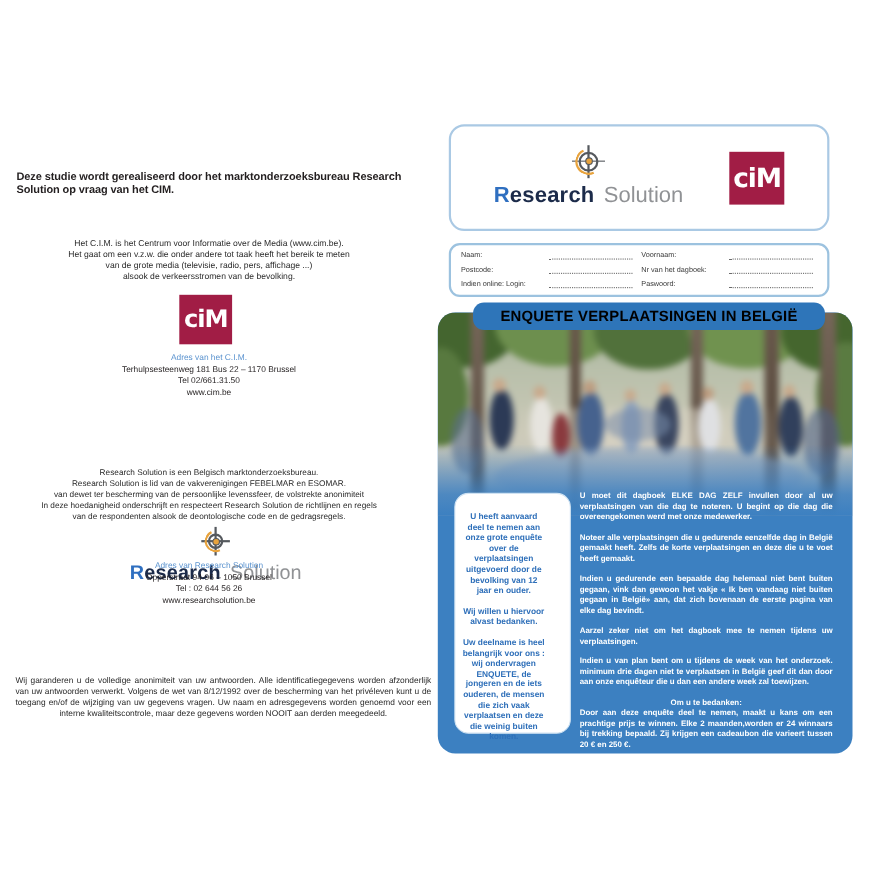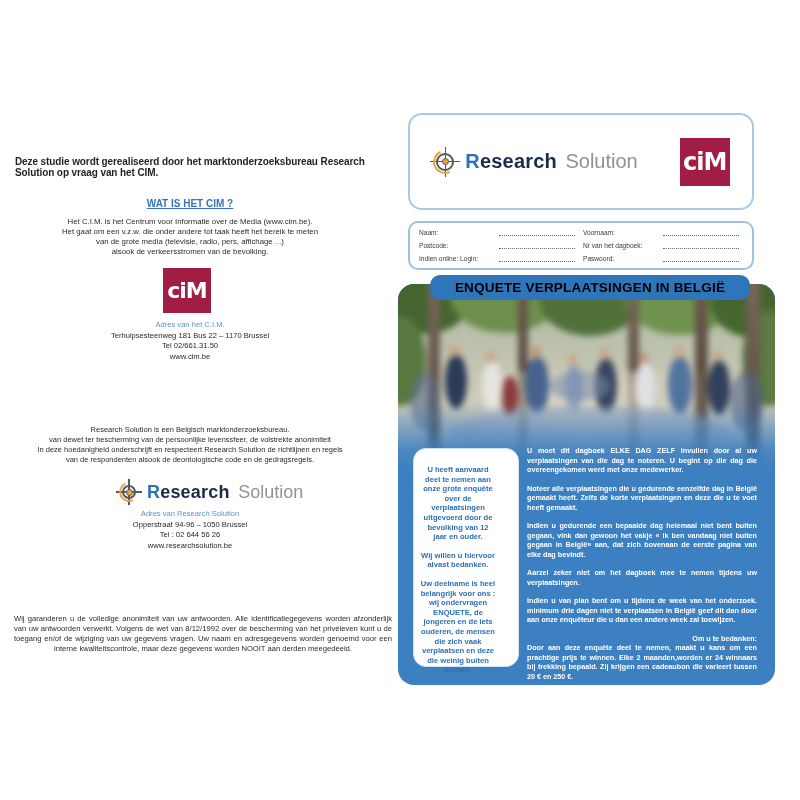--- a/index.html
+++ b/index.html
@@ -15,21 +15,21 @@
 
   .cim-logo { background:#a11d45; color:#fff; display:flex; align-items:center; justify-content:center;
               font-weight:bold; font-family:"DejaVu Sans", sans-serif; }
   .cim-logo-left { position:absolute; left:163px; top:268px; width:48px; height:45px; font-size:22px; }
   .cim-logo span { letter-spacing:-1px; }
 
   .addr-block { position:absolute; left:10px; width:360px; text-align:center; font-size:7.6px; line-height:10.5px; }
   .addr-cim { top:320px; } .addr-rs { top:509px; }
   .addr-title { color:#5b93cf; }
 
-  .rs-logo-row { position:absolute; display:flex; align-items:center; gap:7px; }
+  .rs-logo-row { position:absolute; display:flex; align-items:center; gap:7px;flex-direction:column; }
   .rs-logo-left { left:118px; top:481px; }
   .rs-word1 { display:inline-block; font-weight:bold; color:#1c2b4a; font-size:18px; letter-spacing:0.2px; }
   .rs-word1::first-letter { color:#2f6fc0; }
   .rs-word2 { display:inline-block; color:#909295; font-size:18px; margin-left:4px; }
   .rs-logo-big .rs-word1, .rs-logo-big .rs-word2 { font-size:20px; }
 
   .target { position:relative; width:22px; height:22px; flex:0 0 auto; }
   .target .ring { position:absolute; inset:4px; border:2px solid #55595e; border-radius:50%; }
   .target .arc { position:absolute; inset:1px; border:2px solid transparent; border-bottom-color:#e8a33d; border-left-color:#e8a33d; border-radius:50%; transform:rotate(20deg); }
   .target .dot { position:absolute; left:50%; top:50%; width:7px; height:7px; margin:-3.5px 0 0 -3.5px; background:#e8a33d; border:1px solid #55595e; border-radius:50%; }
@@ -67,50 +67,50 @@
 
   .side-box { position:absolute; left:15px; top:164px; width:106px; height:219px; background:#fff;
               border:1px solid #cfe2f2; border-radius:13px; padding:16px 22px 8px 6px;
               color:#2e6fb9; font-size:7.6px; line-height:9.6px; font-weight:bold; text-align:center; }
   .side-box p { margin-bottom:9px; }
   .side-strong { font-weight:bold; }
 
   .panel-text { position:absolute; left:129px; top:162px; width:230px; color:#ffffff;
                 font-size:7.2px; line-height:9.5px; font-weight:600; text-align:justify; }
   .panel-text p { margin-bottom:9px; }
-  .thanks-h { margin-bottom:0 !important; font-weight:bold; text-align:right; }
+  .thanks-h { margin-bottom:0 !important; font-weight:bold; text-align:center; }
 </style>
 </head>
 <body>
 
 <div id="canvas">
 
   <div class="intro-line">Deze studie wordt gerealiseerd door het marktonderzoeksbureau Research Solution op vraag van het CIM.</div>
 
-  <div class="sec-heading h-cim">WAT IS HET CIM ?</div>
   <div class="center-para p-cim">
     <div>Het C.I.M. is het Centrum voor Informatie over de Media (www.cim.be).</div>
     <div>Het gaat om een v.z.w. die onder andere tot taak heeft het bereik te meten</div>
     <div>van de grote media (televisie, radio, pers, affichage ...)</div>
     <div>alsook de verkeersstromen van de bevolking.</div>
   </div>
 
   <div class="cim-logo cim-logo-left">
     <span>ciM</span>
   </div>
 
   <div class="addr-block addr-cim">
     <div class="addr-title">Adres van het C.I.M.</div>
     <div>Terhulpsesteenweg 181 Bus 22 – 1170 Brussel</div>
     <div>Tel  02/661.31.50</div>
     <div>www.cim.be</div>
   </div>
 
   <div class="center-para p-rs">
     <div>Research Solution is een Belgisch marktonderzoeksbureau.</div>
+    <div>Research Solution is lid van de vakverenigingen  FEBELMAR en ESOMAR.</div>
     <div>van dewet ter bescherming van de persoonlijke levenssfeer, de volstrekte anonimiteit</div>
     <div>In deze hoedanigheid onderschrijft en respecteert Research Solution de richtlijnen en regels</div>
     <div>van de respondenten alsook de deontologische code en de gedragsregels.</div>
   </div>
 
   <div class="rs-logo-row rs-logo-left">
     <div class="target">
       <div class="vl"></div>
         <div class="hl"></div>
         <div class="arc"></div>

